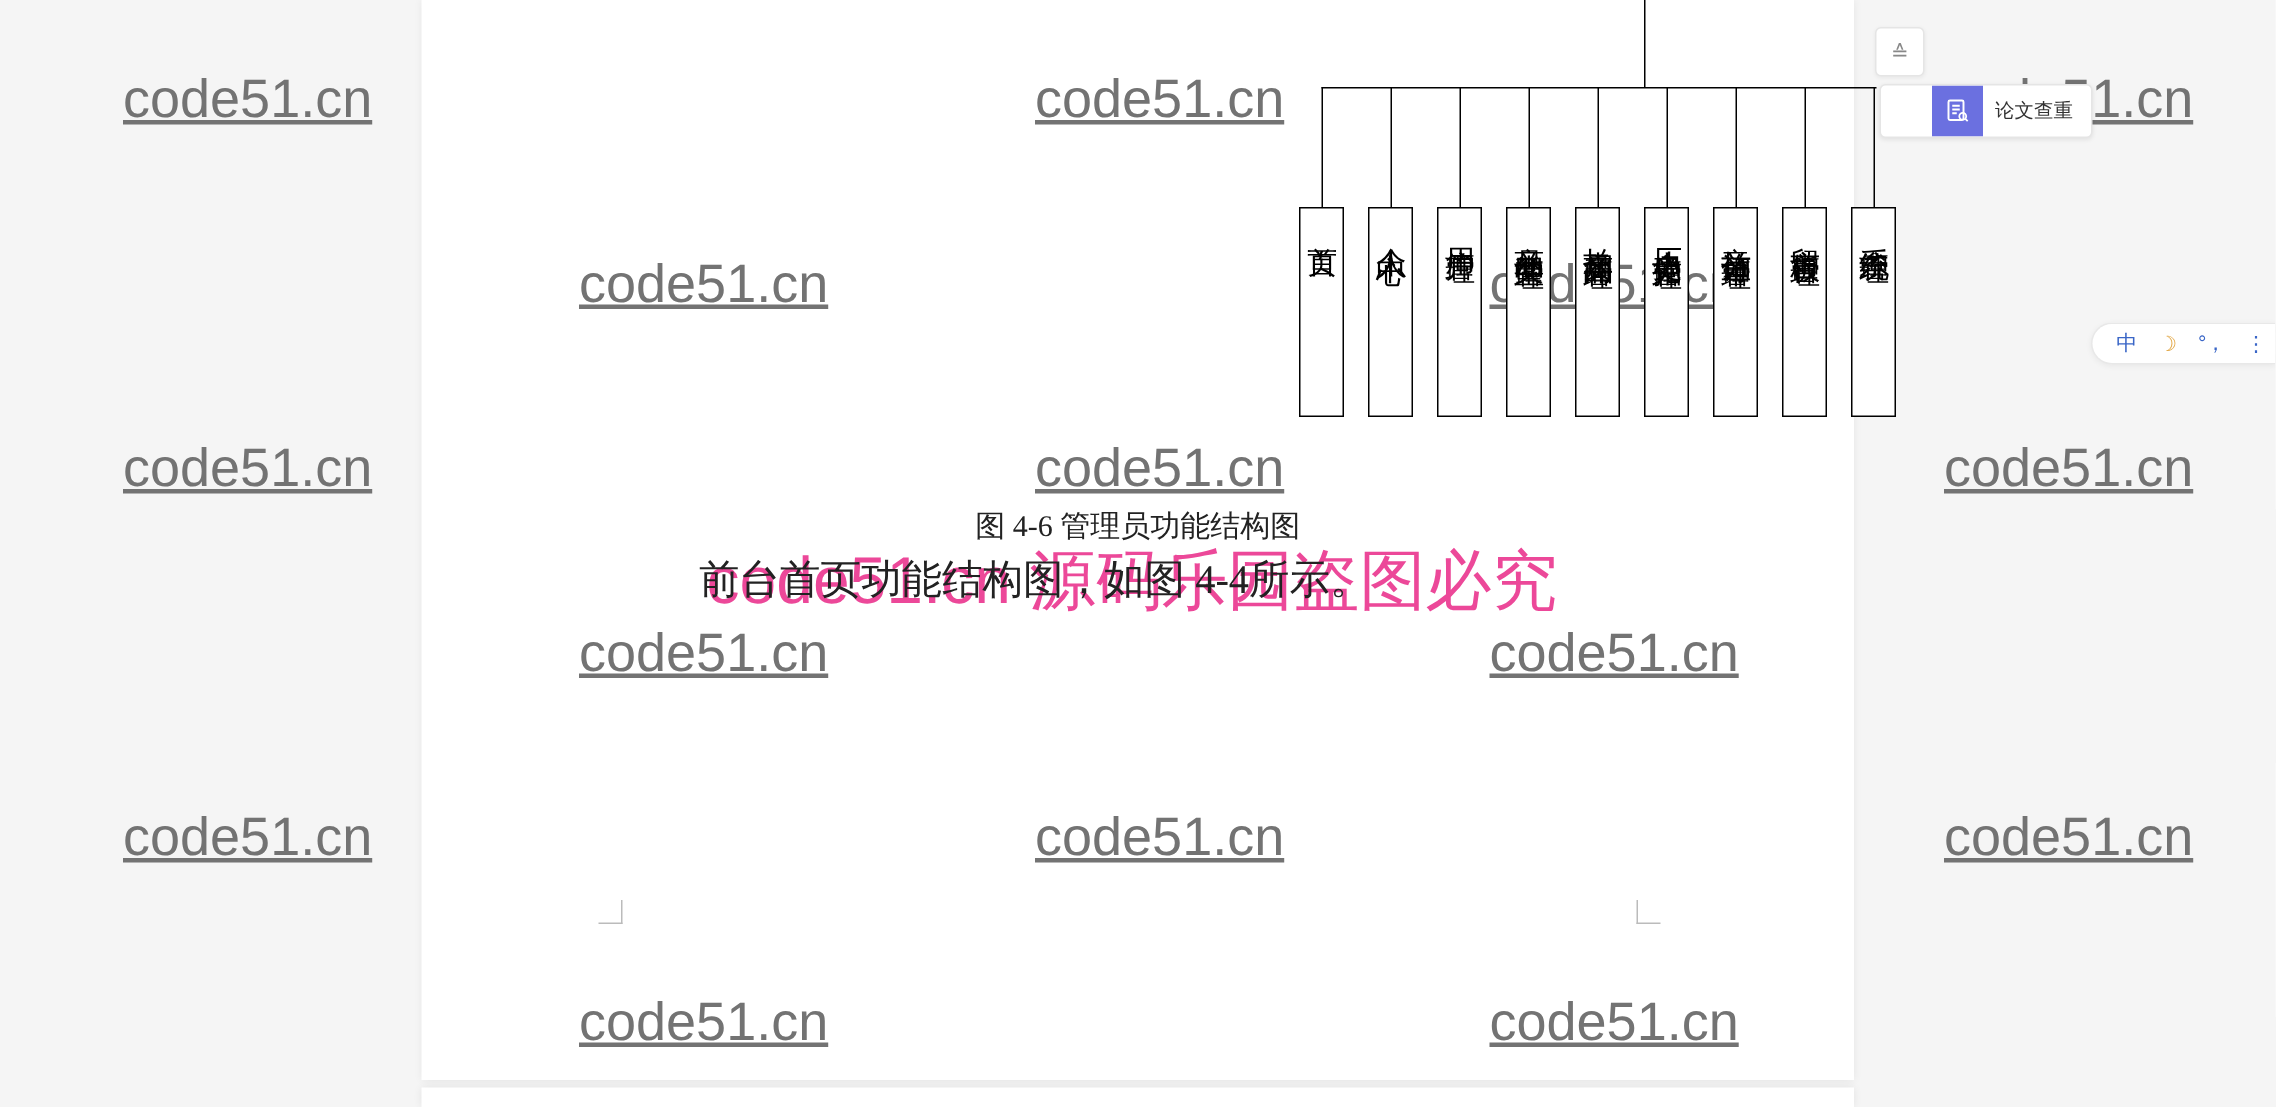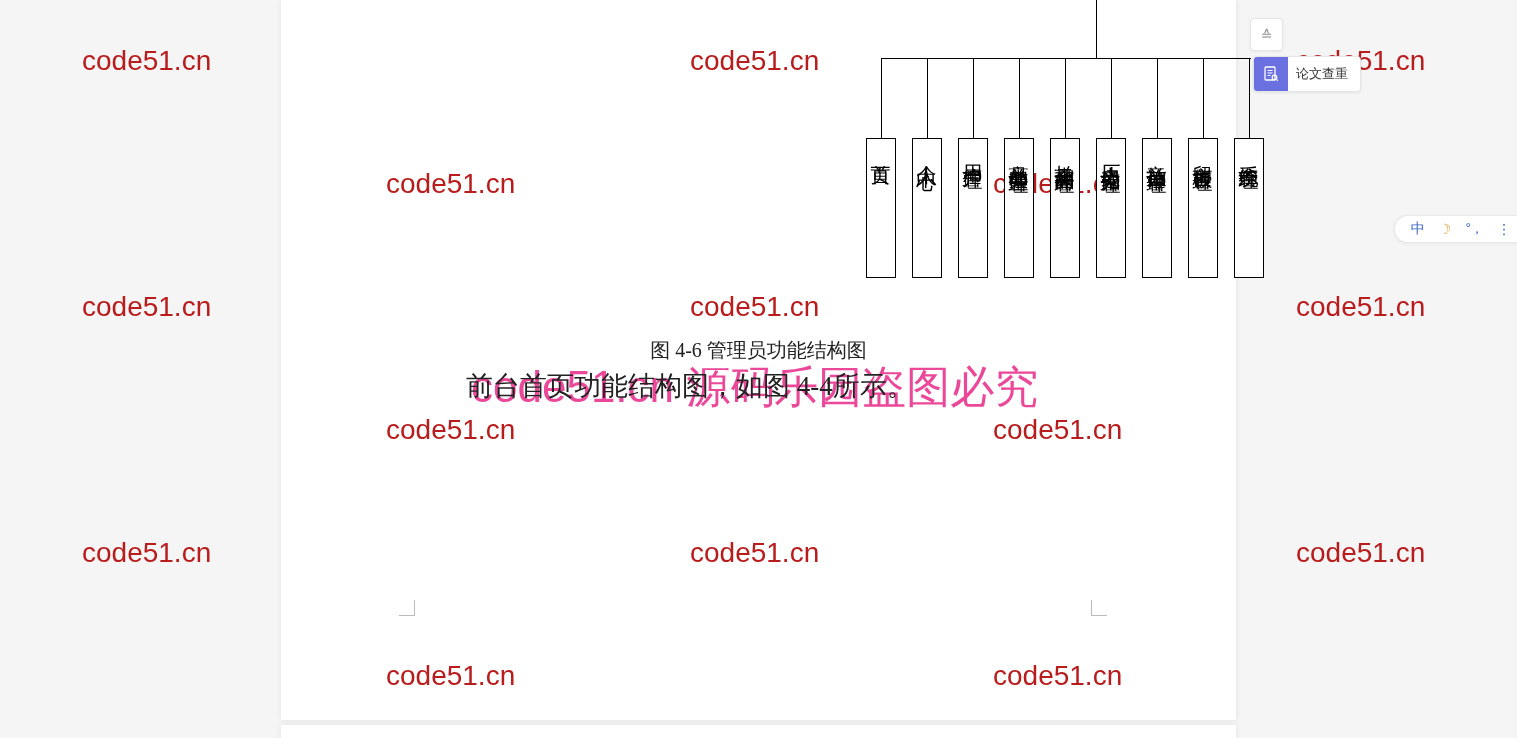--- a/index.html
+++ b/index.html
@@ -1,21 +1,21 @@
 <!DOCTYPE html>
 <html><head>
 <meta charset="utf-8">
 <style>
   * { box-sizing: border-box; margin: 0; padding: 0; }
   html, body { width: 1517px; height: 738px; font-family: "Microsoft YaHei", sans-serif; background: #f5f5f5; overflow: hidden; }
   .viewport { position: relative; width: 1517px; height: 738px; }
   .page { position: absolute; left: 281px; top: 0; width: 955px; height: 720px; background: #fff; box-shadow: 0 0 6px rgba(0,0,0,0.08); }
   .page-gap { position: absolute; left: 281px; top: 725px; width: 955px; height: 13px; background: #fff; box-shadow: 0 0 6px rgba(0,0,0,0.08);}
   
-  .wm { position: absolute; color: #b91c1c; font-size: 28px; font-weight: 400; white-space: nowrap; pointer-events: none; user-select: none; }
+  .wm { position: absolute; color: #737373; font-size: 36px; font-weight: 400; white-space: nowrap; pointer-events: none; user-select: none; text-decoration: underline; }
   .wm-red { position: absolute; color: #ec4899; font-size: 44px; font-weight: 500; white-space: nowrap; pointer-events: none; }
   
   .chart { position: absolute; left: 583px; top: 0; width: 390px; height: 280px; }
   .trunk { position: absolute; left: 232px; top: 0; width: 0; height: 58px; border-left: 1.5px solid #000; }
   .hbar  { position: absolute; top: 58px; height: 0; border-top: 1.5px solid #000; }
   .drop  { position: absolute; top: 58px; width: 0; height: 80px; border-left: 1.5px solid #000; }
   .box   { position: absolute; top: 138px; width: 30px; border: 1.5px solid #000; background: #fff; display: flex; align-items: flex-start; justify-content: center; padding: 10px 0; }
   .box span { writing-mode: vertical-rl; text-orientation: upright; font-family: SimSun, serif; font-size: 20px; line-height: 22px; letter-spacing: 2px; color: #000; }
   
   .caption { position: absolute; width: 955px; left:0; text-align: center; font-family: SimSun, serif; font-size: 20px; color: #222; }
@@ -110,21 +110,21 @@
 
     <div class="corner l" style="left:118px; top:600px;"></div>
     <div class="corner r" style="left:810px; top:600px;"></div>
   </div>
 
   <div class="page-gap"></div>
 
   <div class="float-btn" style="left:1250px; top:18px;">
     <span>≙</span>
   </div>
-  <div class="paper-check" style="left:1253px; top:56px;">
+  <div class="paper-check" style="left:1253px; top:56px;padding-left:34px;">
     <div class="ic">
       <svg width="16" height="16" viewBox="0 0 16 16" fill="none">
           <rect x="2" y="1" width="10" height="13" rx="1" stroke="#fff" stroke-width="1.3"></rect>
           <path d="M4.5 4.5h5M4.5 7h5M4.5 9.5h3" stroke="#fff" stroke-width="1.2"></path>
           <circle cx="11.5" cy="11.5" r="2.3" stroke="#fff" stroke-width="1.2"></circle>
           <path d="M13.2 13.2l1.6 1.6" stroke="#fff" stroke-width="1.2"></path>
         </svg>
     </div>
     <div class="lbl">论文查重</div>
   </div>

